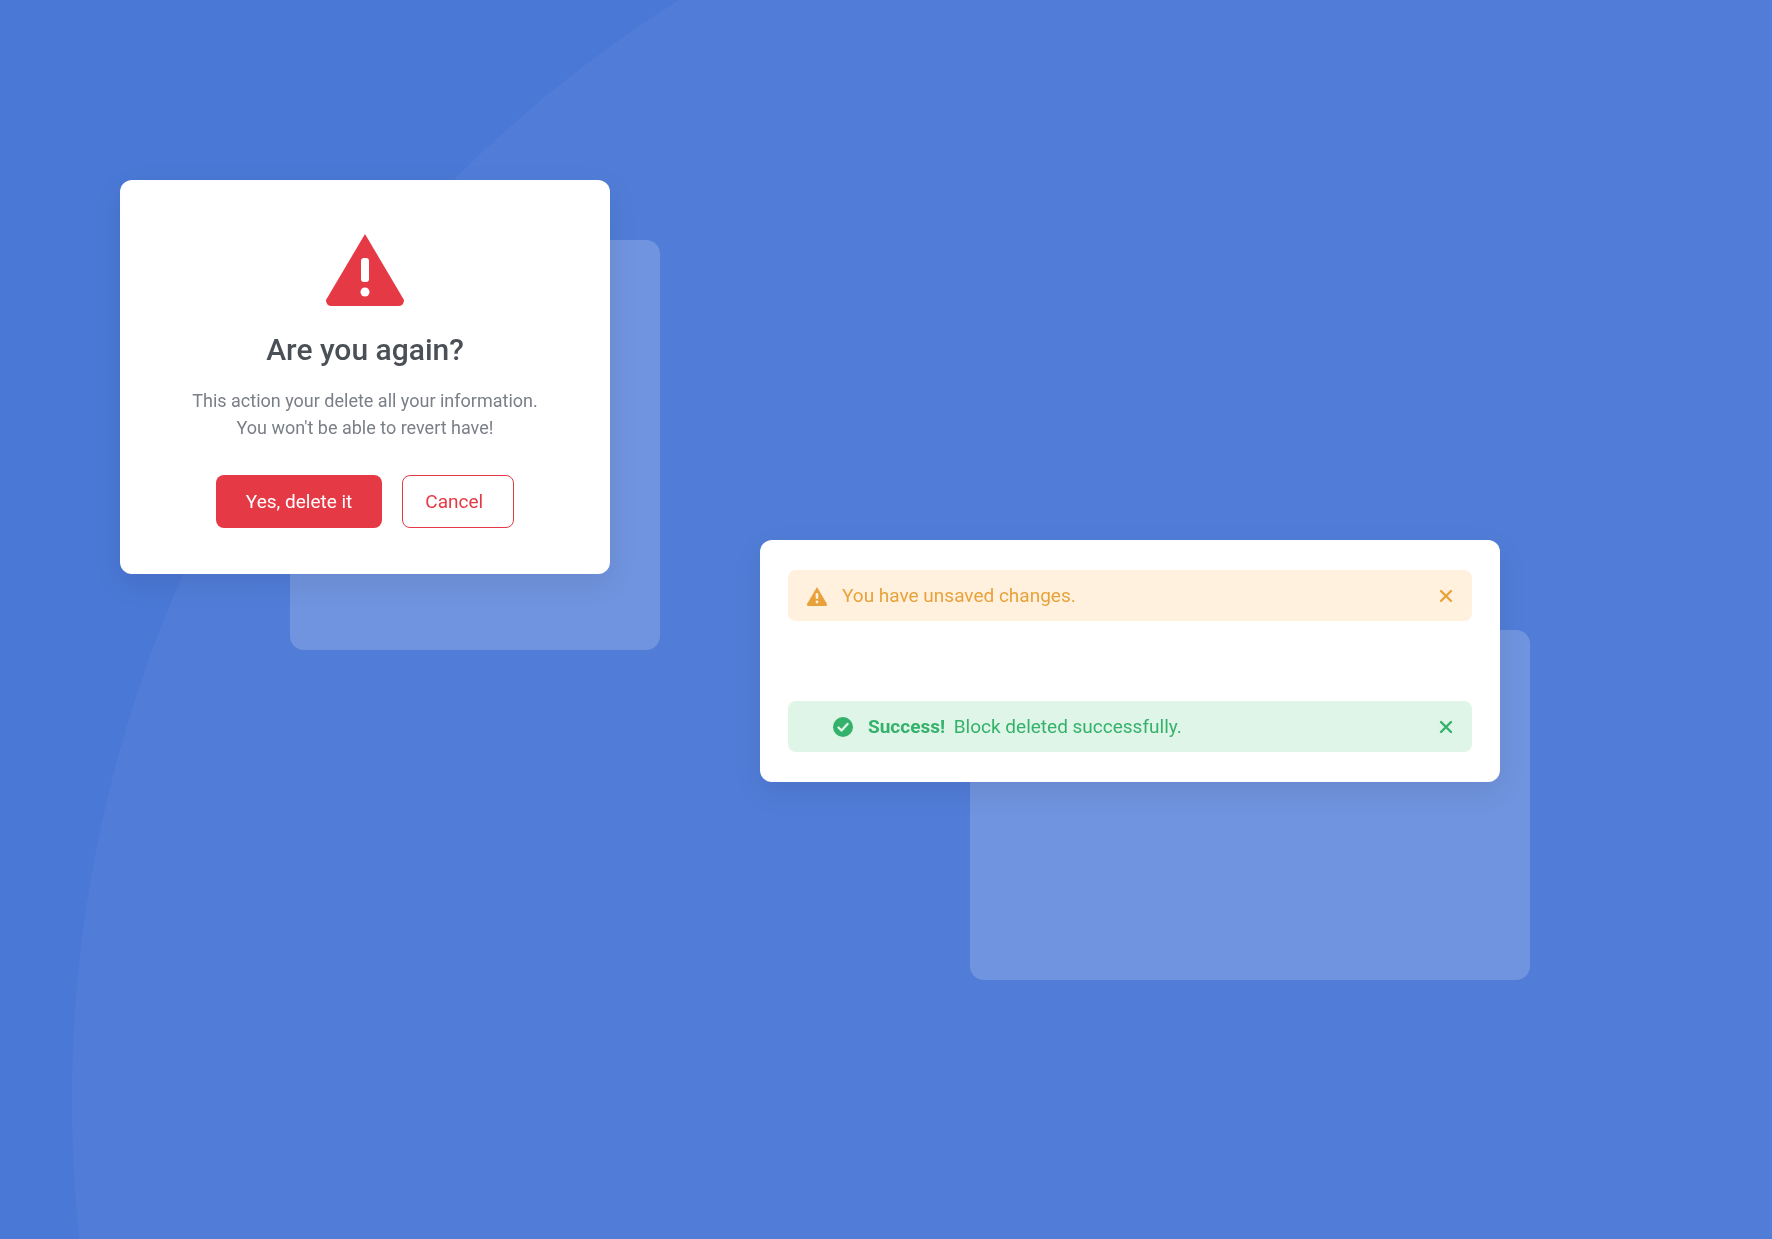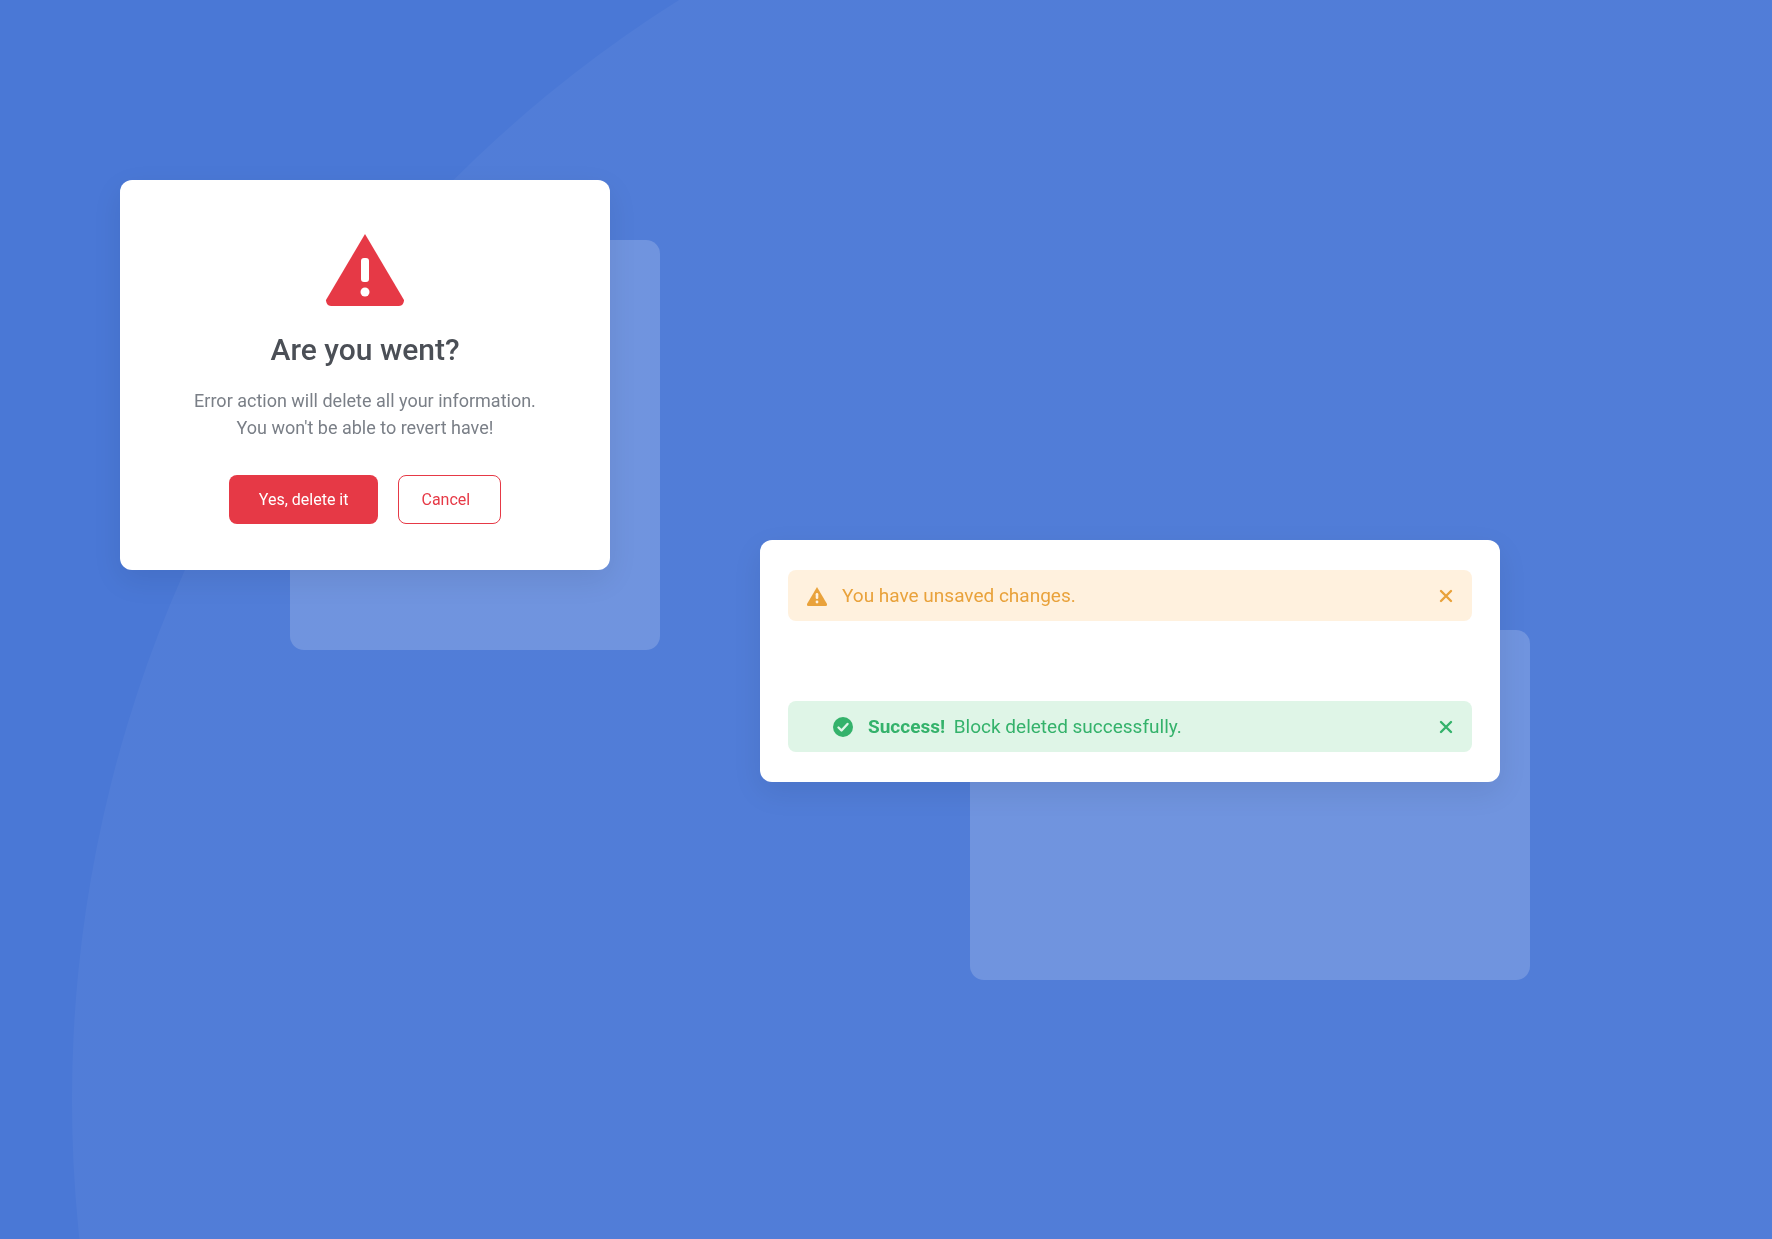--- a/index.html
+++ b/index.html
@@ -64,21 +64,21 @@
     line-height: 1.5;
     color: #7a7f87;
     margin-bottom: 34px;
   }
   .confirm-actions {
     display: flex;
     justify-content: center;
     gap: 20px;
   }
   .btn {
-    font-size: 16px;
+    font-size: 19px;
     padding: 14px 30px;
     border-radius: 8px;
     cursor: pointer;
     border: none;
     font-family: inherit;
   }
   .btn-danger {
     background: #E63946;
     color: #fff;
   }
@@ -164,23 +164,23 @@
 <div class="confirm-group">
   <div class="confirm-shadow-card"></div>
   <div class="confirm-card">
     <div class="confirm-icon">
       <svg width="86" height="76" viewBox="0 0 86 76">
         <path d="M43 4 L82 70 A6 6 0 0 1 77 76 L9 76 A6 6 0 0 1 4 70 Z" fill="#E63946"></path>
         <rect x="39" y="28" width="8" height="24" rx="3" fill="#ffffff"></rect>
         <circle cx="43" cy="62" r="4.5" fill="#ffffff"></circle>
       </svg>
     </div>
-    <div class="confirm-title">Are you went?</div>
+    <div class="confirm-title">Are you again?</div>
     <div class="confirm-message">
-      <span>Error action will delete all your information.</span><br>
+      <span>This action your delete all your information.</span><br>
       <span>You won't be able to revert have!</span>
     </div>
     <div class="confirm-actions">
       <button class="btn btn-danger">Yes, delete it</button>
       <button class="btn btn-outline">Cancel</button>
     </div>
   </div>
 </div>
 
 <div class="alerts-group">

